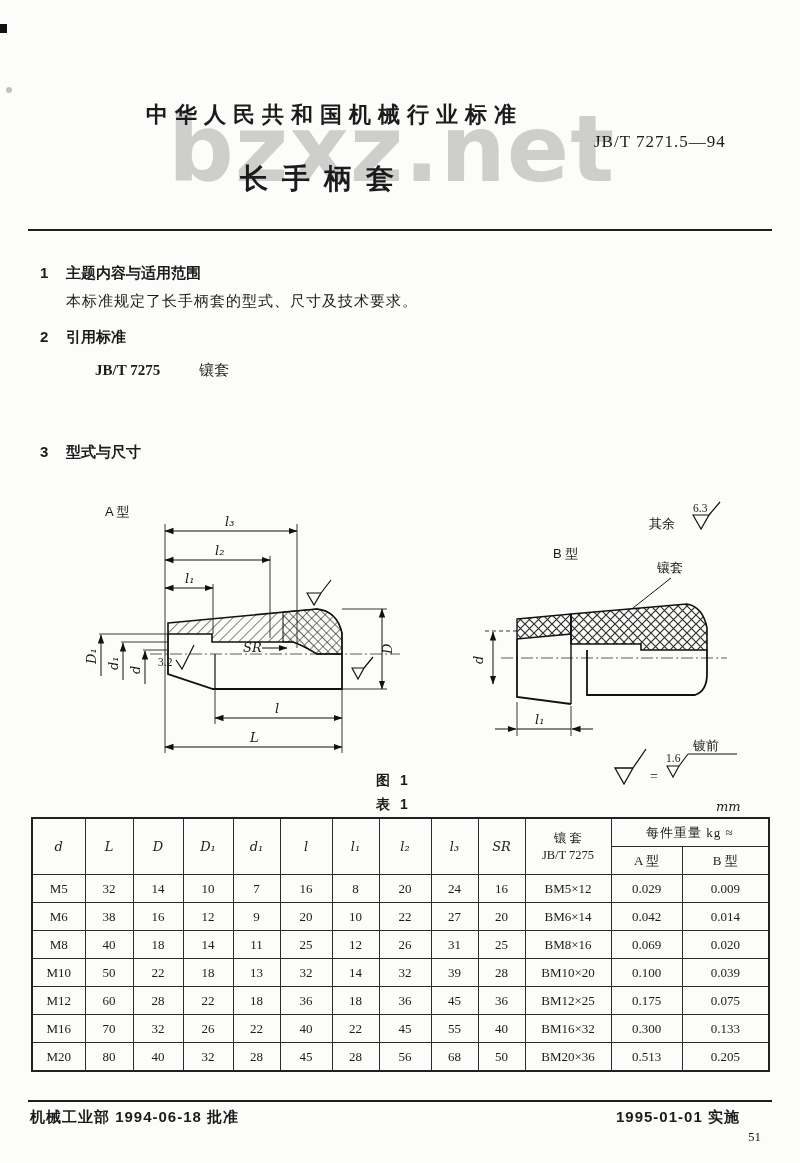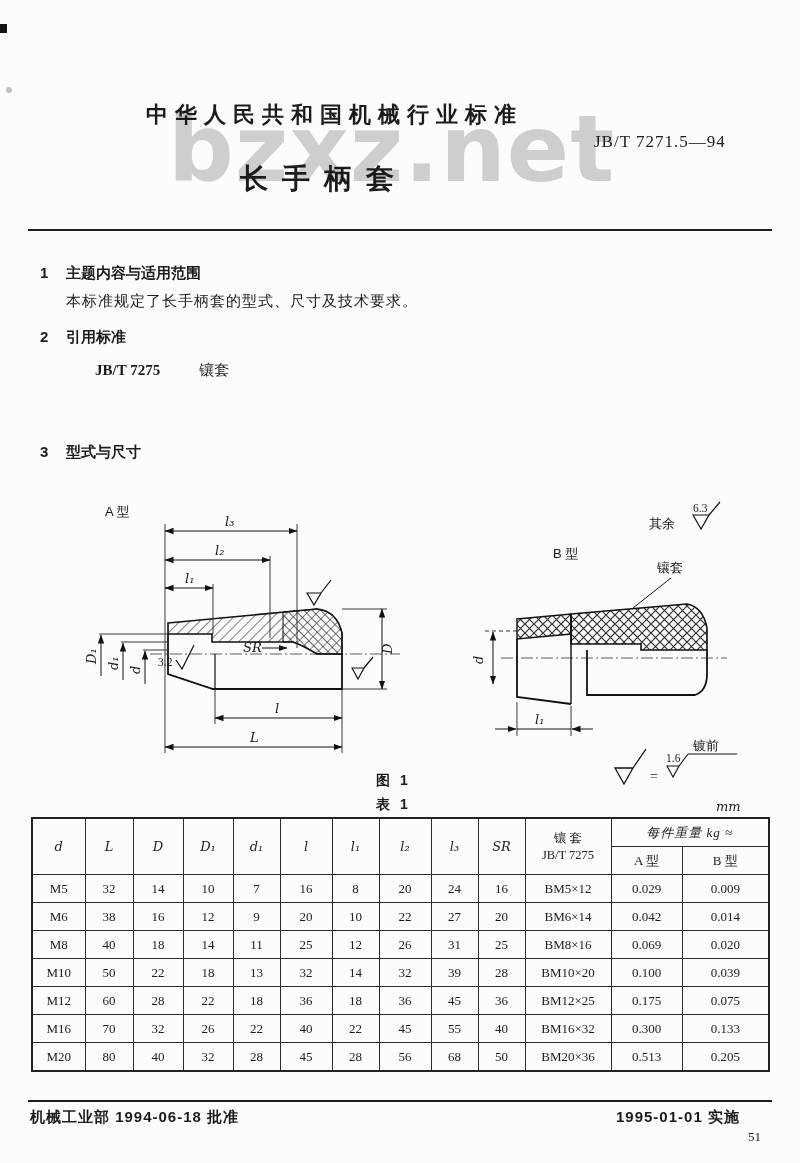--- a/index.html
+++ b/index.html
@@ -28,21 +28,21 @@
   .fig-cap{font-size:14px;font-weight:bold;letter-spacing:3px;}
   .unit{font-family:"DejaVu Serif",serif;font-style:italic;font-size:13px;}
   
   #dim-table{border-collapse:collapse;table-layout:fixed;width:737px;border:2px solid #222;
              font-family:"Liberation Serif",serif;font-size:13px;}
   #dim-table th,#dim-table td{border:1px solid #2c2c2c;text-align:center;padding:0;
              height:27px;font-weight:normal;overflow:hidden;white-space:nowrap;}
   #dim-table thead th{font-size:13px;}
   .dim{font-family:"DejaVu Serif",serif;font-style:italic;font-size:13.5px;}
   .sleeve-h div{line-height:1.35;font-size:12.5px;}
-  .weight-h{font-size:12.5px;letter-spacing:1px;font-style:italic;}
+  .weight-h{font-size:12.5px;letter-spacing:1px;}
   .sub-h{font-size:12.5px;}
   
   text{fill:#161616;}
   .dimtxt{font-family:"DejaVu Serif",serif;font-style:italic;font-size:13px;}
   .cjktxt{font-family:"Liberation Sans",sans-serif;font-size:13px;}
   .numtxt{font-family:"Liberation Serif",serif;font-size:11.5px;}
   
   .footer-left{left:30px;top:1108px;font-size:15px;font-weight:bold;letter-spacing:1px;}
   .footer-right{left:616px;top:1108px;font-size:15px;font-weight:bold;letter-spacing:1px;}
   .page-no{left:748px;top:1129px;font-family:"Liberation Serif",serif;font-size:13px;}

